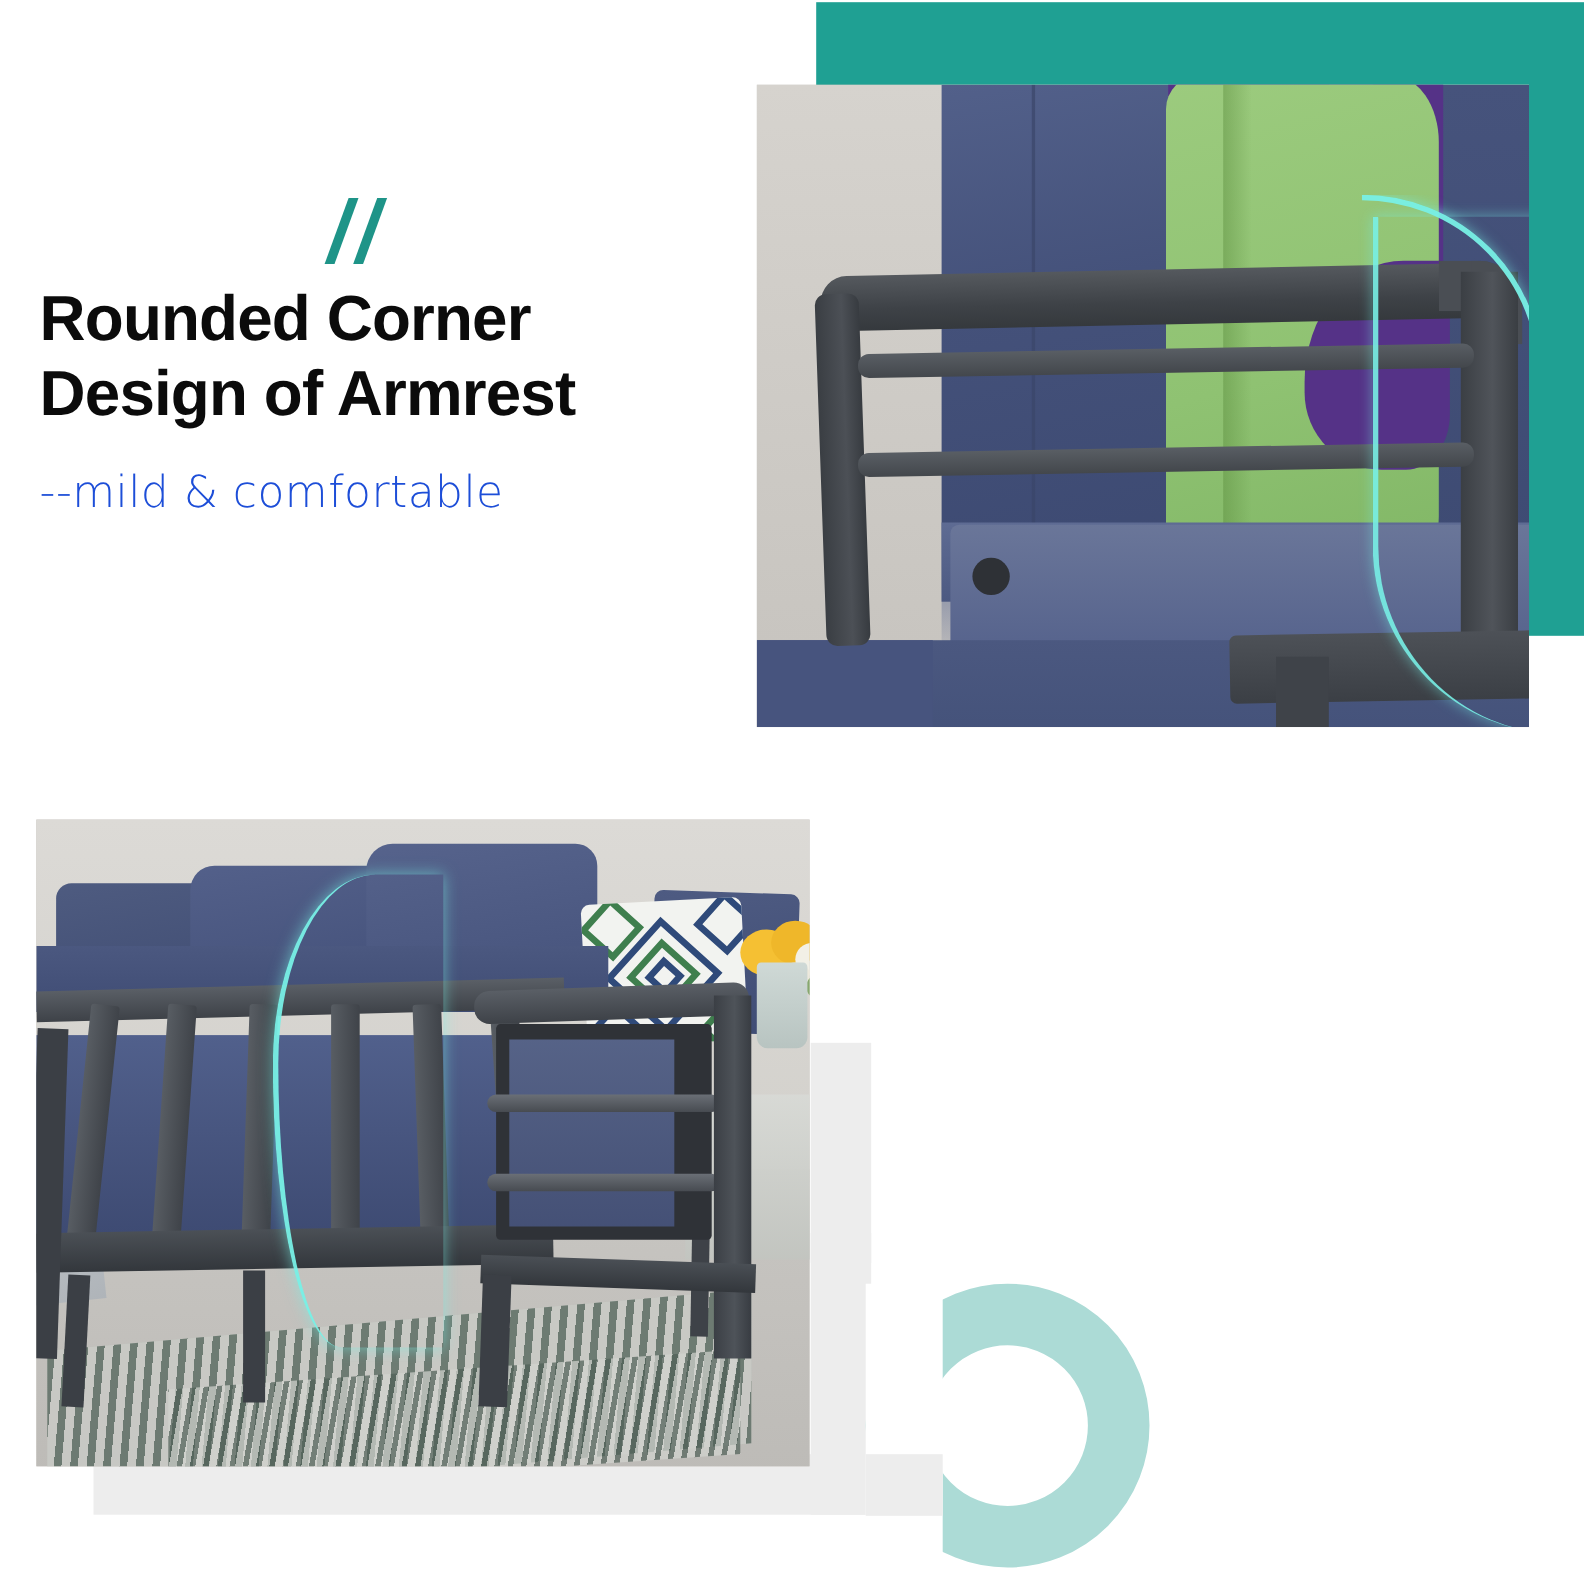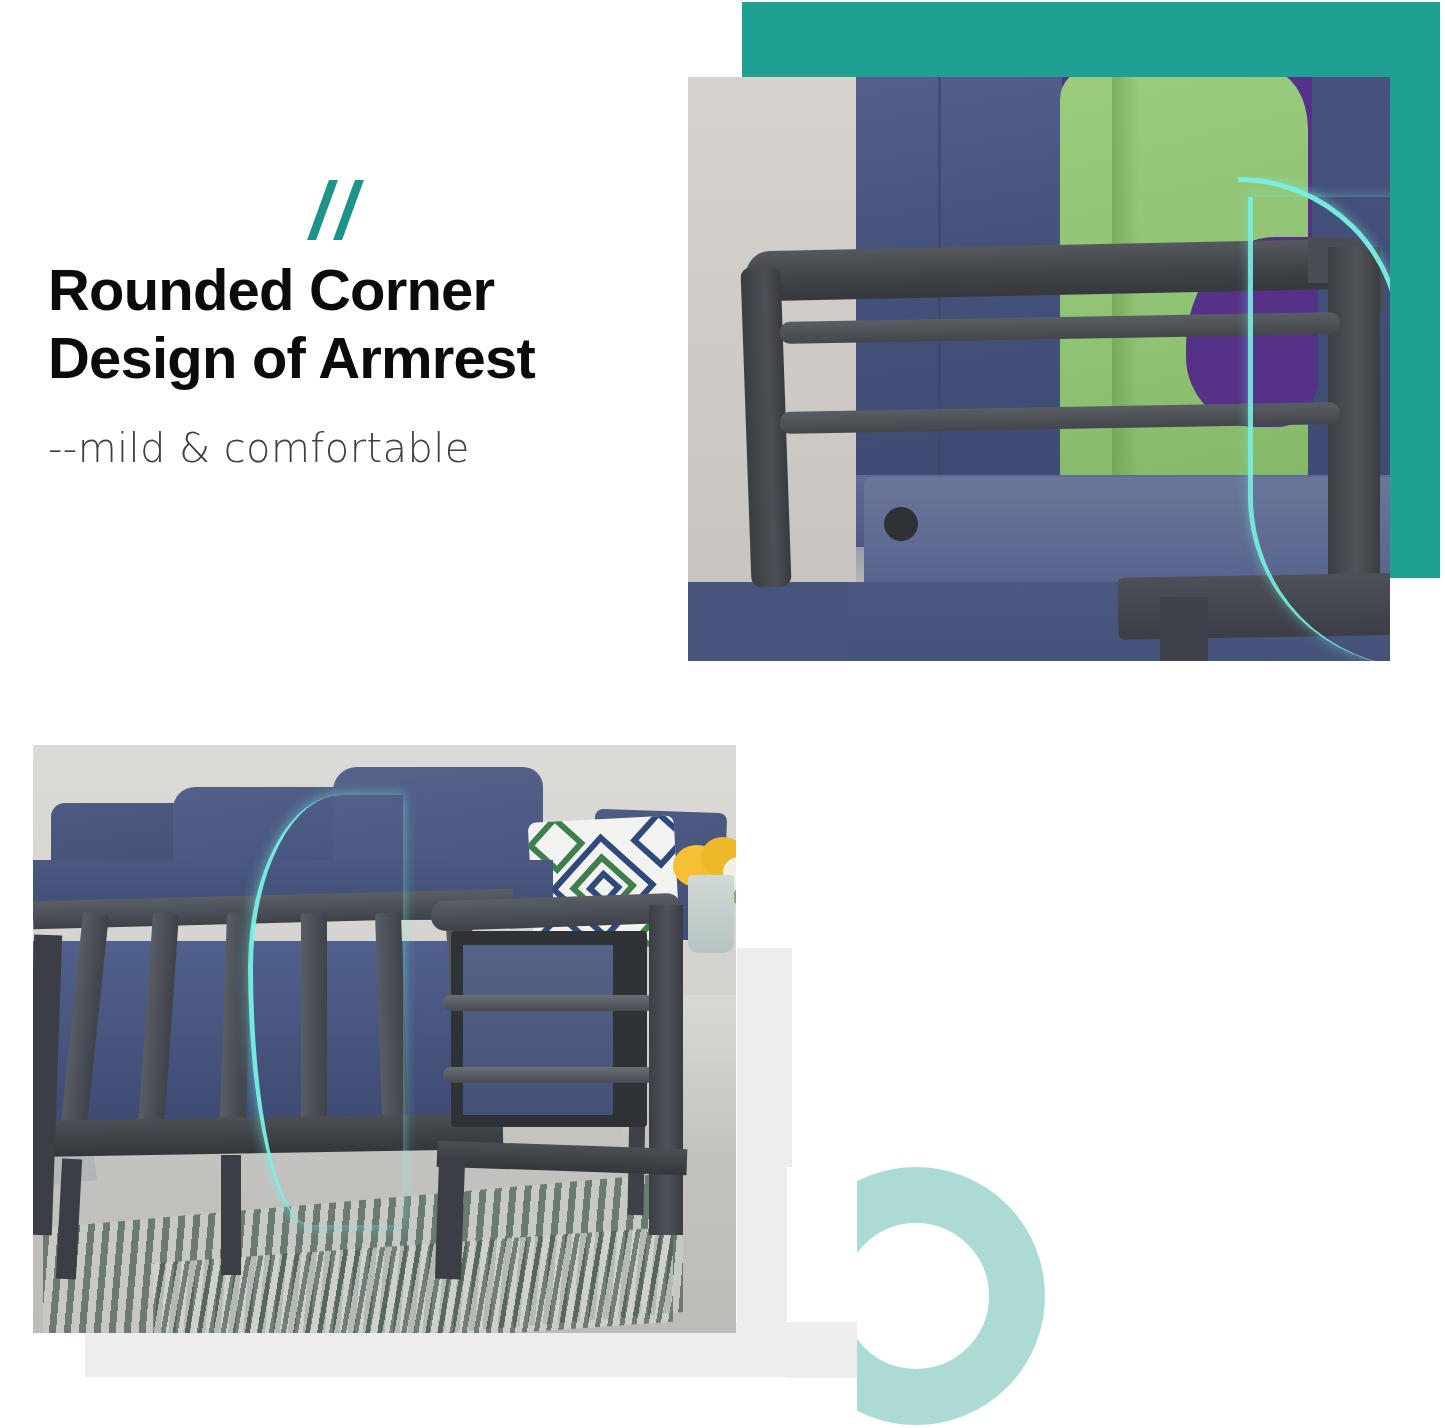--- a/index.html
+++ b/index.html
@@ -203,21 +203,21 @@
     background:linear-gradient(160deg,#CFD3D6 0%,#AFB4B9 100%);
     transform:rotate(-6deg);}
   .pb-glow{position:absolute;left:215px;top:50px;width:150px;height:430px;
     border-left:5px solid rgba(120,240,230,.95);
     border-radius:60% 0 0 40%/40% 0 0 60%;
     filter:blur(.5px);
     box-shadow:0 0 14px rgba(120,240,230,.6);}
 
   
   .text-block{position:absolute;z-index:6;}
-  .tb-top{left:48px;top:180px;width:620px;}
+  .tb-top{left:36px;top:180px;width:620px;}
   .tb-bottom{left:845px;top:862px;width:600px;}
 
   .slashes{
     display:block;height:62px;margin:0 0 14px 0;position:relative;
   }
   .slash{
     position:absolute;top:0;width:9px;height:60px;background:#1E9488;
     transform:skewX(-20deg);
   }
   .tb-top .slash.s-a{left:270px;}
@@ -236,21 +236,21 @@
     white-space:pre-line;
   }
   .tb-bottom .headline{font-size:56px;}
 
   .subline{
     font-family:"DejaVu Sans","Liberation Sans",sans-serif;
     font-weight:300;
     font-size:40px;
     line-height:1.25;
     letter-spacing:0.4px;
-    color:#404040;
+    color:#1d4ed8;
     margin:30px 0 0 0;
   }
   .tb-bottom .subline{font-size:40px;margin-top:42px;}
 </style>
 </head>
 <body>
 
 <div class="stage">
 
   <div class="teal-block"></div>

